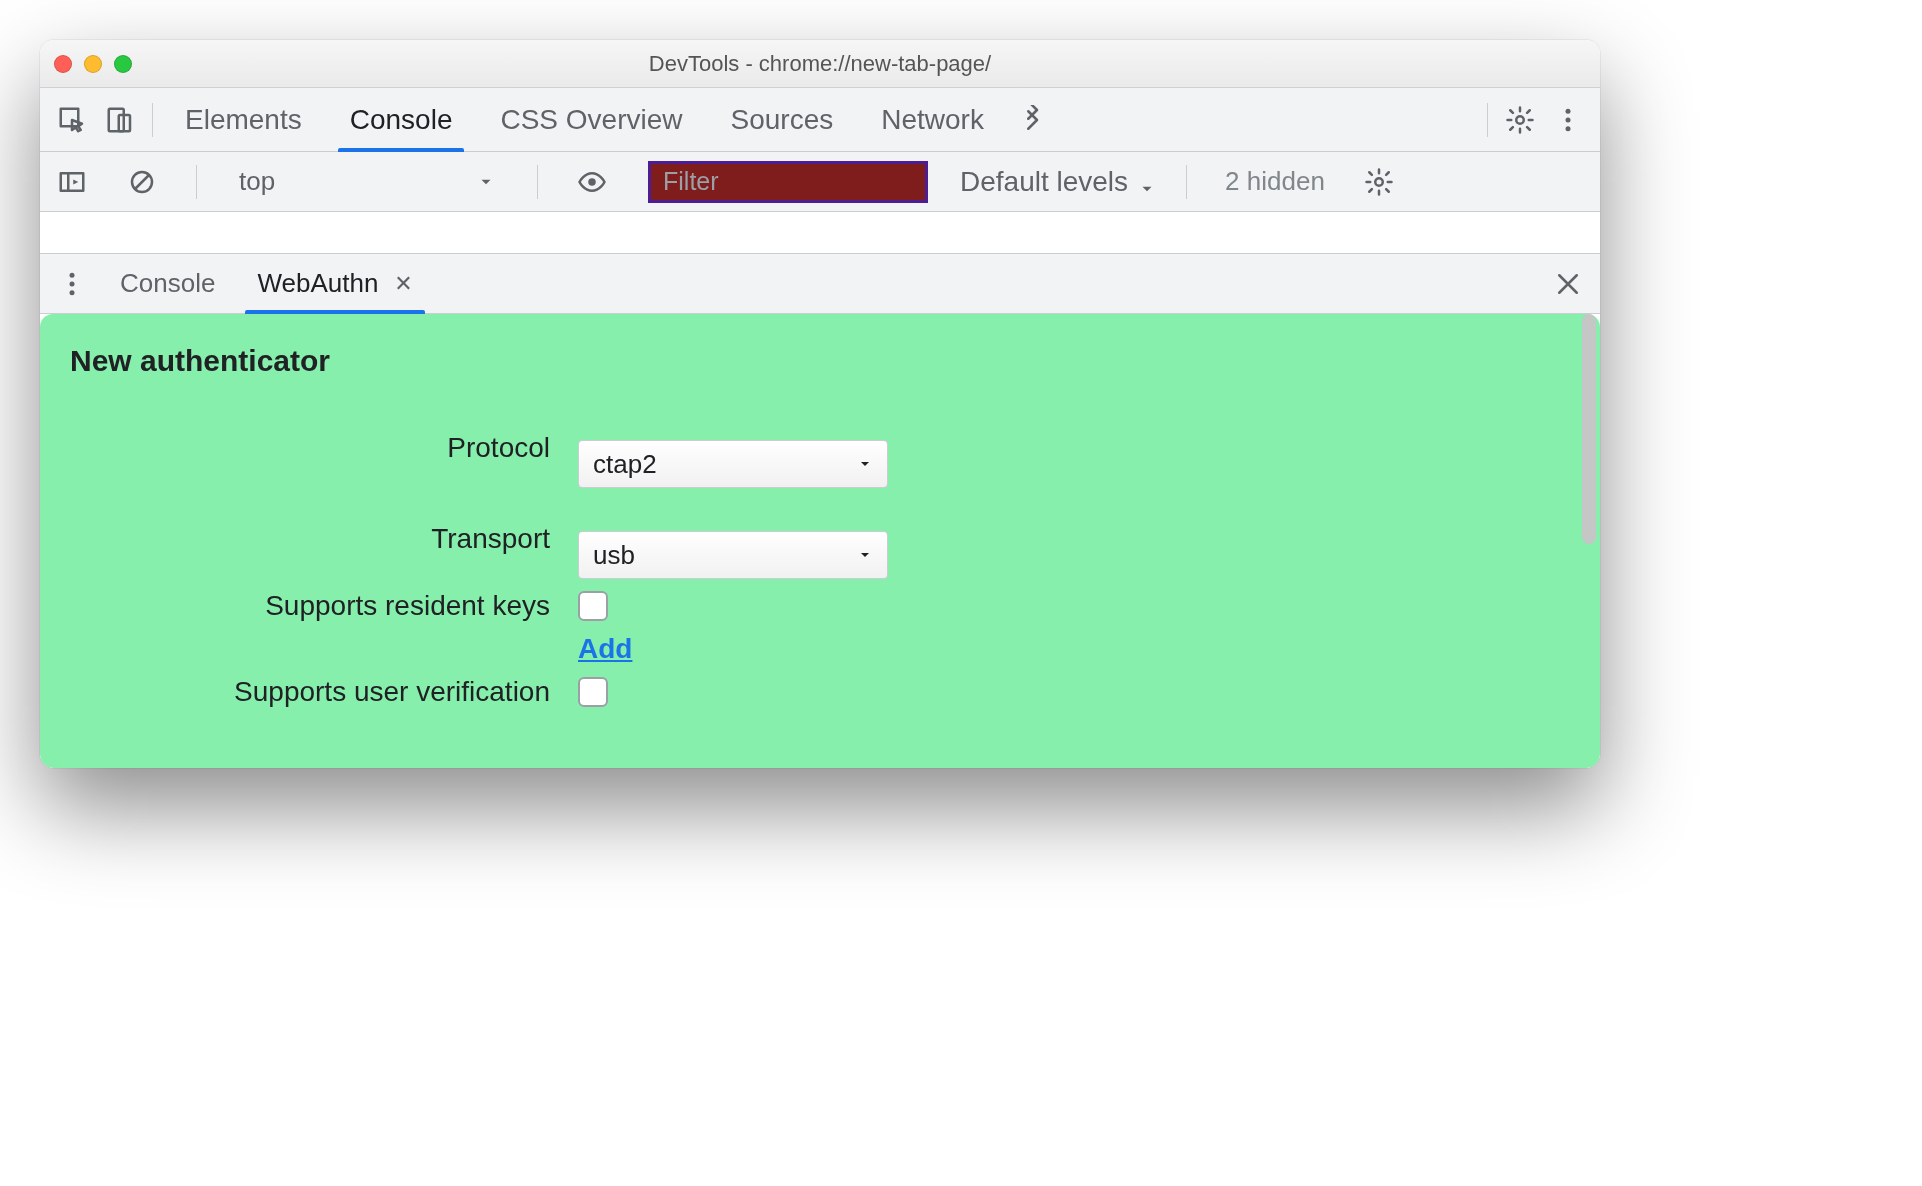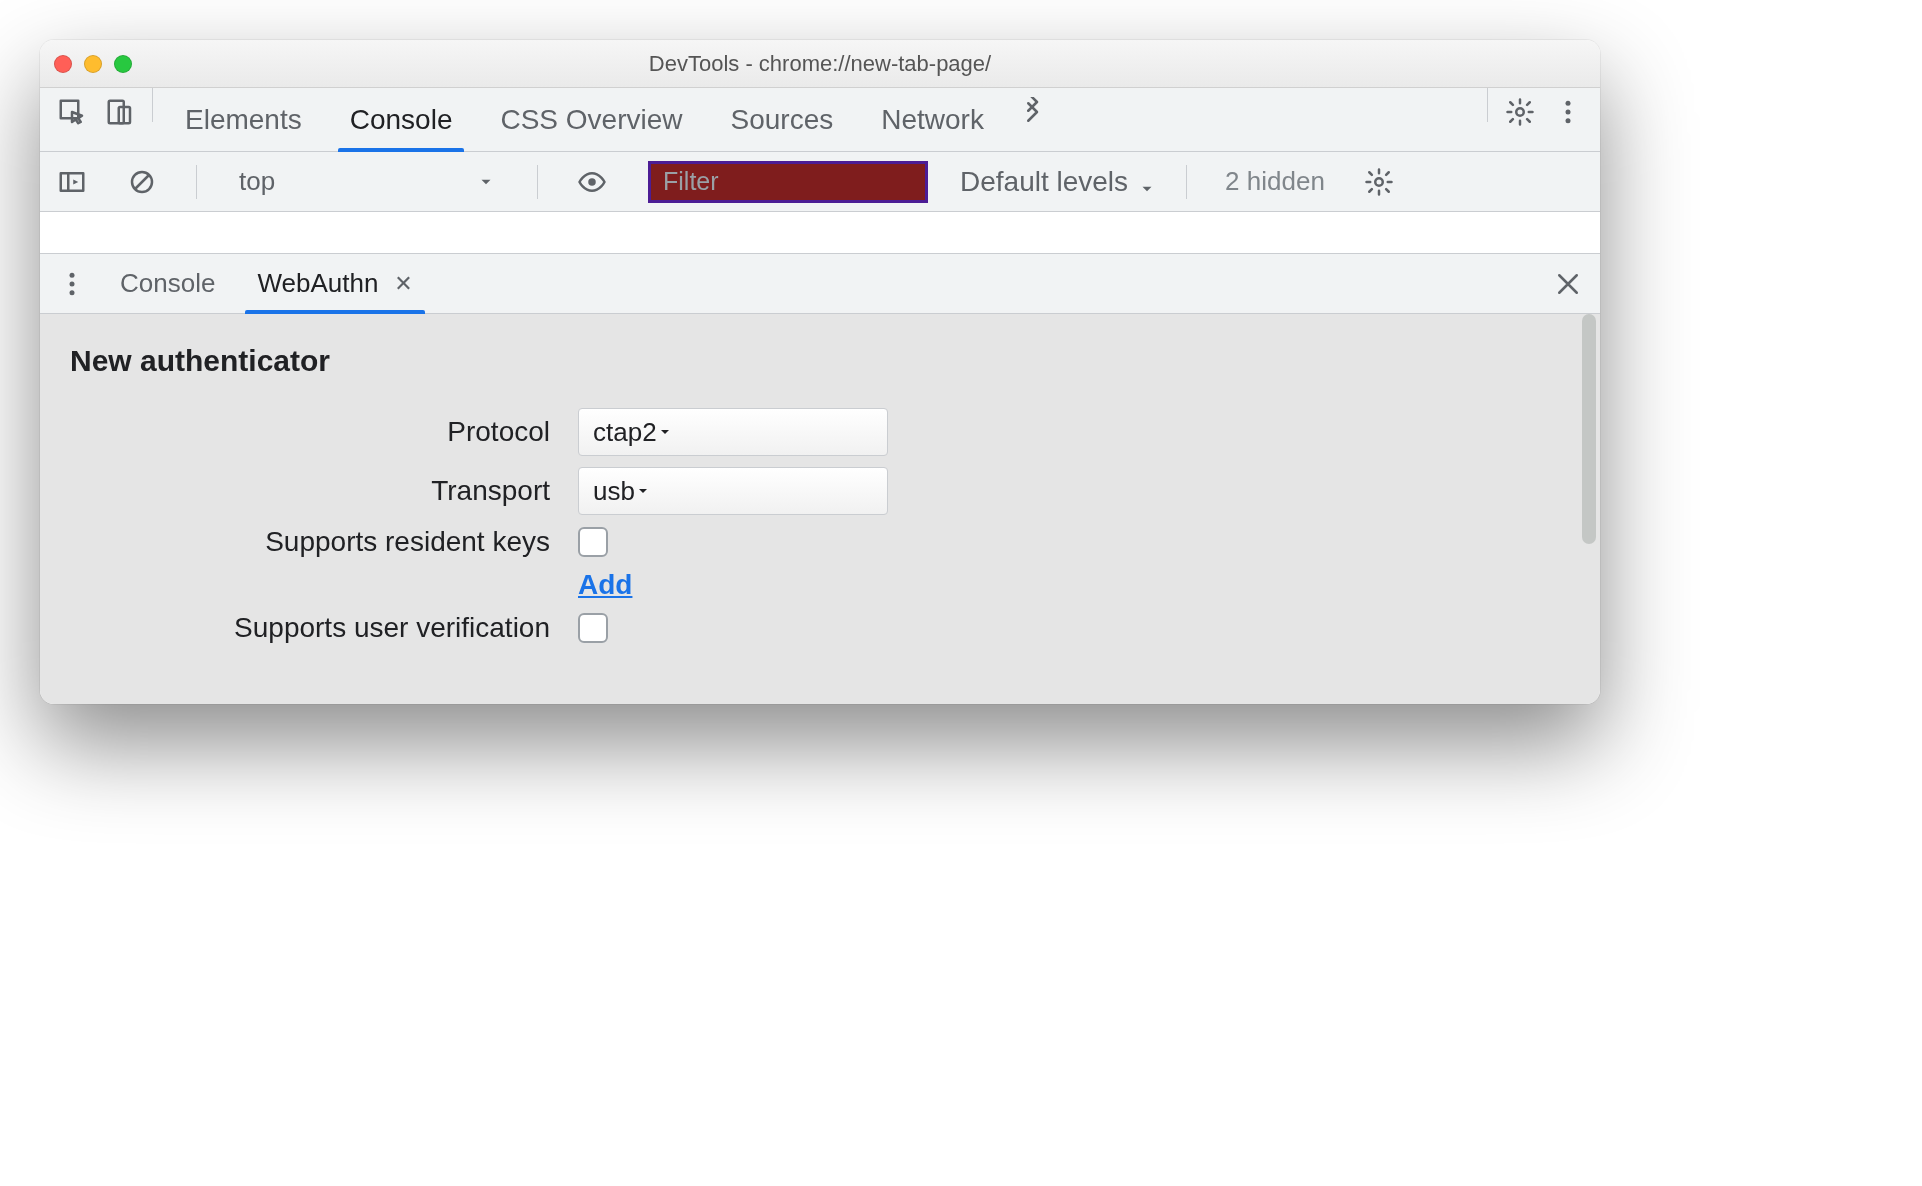--- a/index.html
+++ b/index.html
@@ -37,21 +37,21 @@
     position:absolute;inset:0;
     display:flex;justify-content:center;align-items:center;
     font-size:22px;color:#555;
     pointer-events:none;
   }
 
   
   .tabs-row{
     background:#f1f3f4;
     border-bottom:1px solid #cacdd1;
-    display:flex;align-items:flex-start;
+    display:flex;align-items:center;
     height:64px;padding:0 8px;
   }
   .iconbtn{
     width:48px;height:48px;
     display:flex;align-items:center;justify-content:center;
     color:#5f6368;border-radius:4px;
   }
   .iconbtn svg{width:30px;height:30px}
   .vsep{width:1px;height:34px;background:#cacdd1;margin:0 8px}
   .tab{
@@ -103,34 +103,35 @@
   }
   .drawer-tab.active{color:#202124}
   .drawer-tab.active::after{
     content:"";position:absolute;left:6px;right:6px;bottom:-1px;height:4px;
     background:#1a73e8;border-radius:2px 2px 0 0;
   }
   .closex{font-size:22px;color:#5f6368;margin-left:6px}
 
   
   .panel{
-    background:#e5e5e5;
+    background:#86efac;
     position:relative;
     padding:30px 20px 60px 30px;
+    border-radius:13px;
   }
   .panel-title{font-weight:700;font-size:30px;margin-bottom:30px;color:#202124}
   .form{display:flex;flex-direction:column;gap:11px}
   .row{display:flex;align-items:center;gap:28px}
   .row .label{width:480px;text-align:right;font-size:28px;color:#202124}
   .select{
     width:310px;height:48px;
     border:1px solid #cacdd1;border-radius:4px;
     background:linear-gradient(#fff,#f1f1f1);
-    display:flex;align-items:center;
-    padding:0 14px;font-size:26px;color:#202124;
+    display:flex;align-items:center;justify-content:space-between;
+    padding:0 14px;font-size:26px;color:#202124;margin-top:32px;
   }
   .chk{
     width:30px;height:30px;border:2px solid #9aa0a6;border-radius:6px;
     background:#fff;
   }
   .addlink{
     color:#1a73e8;font-size:28px;font-weight:600;text-decoration:underline;
   }
   .scrollthumb{
     position:absolute;right:4px;top:0;width:14px;height:230px;

